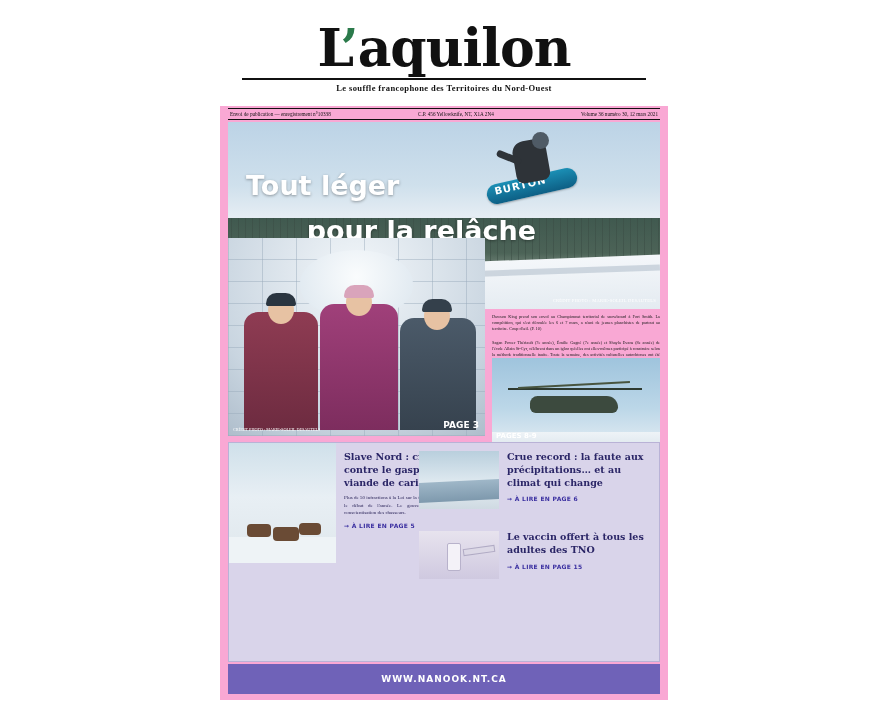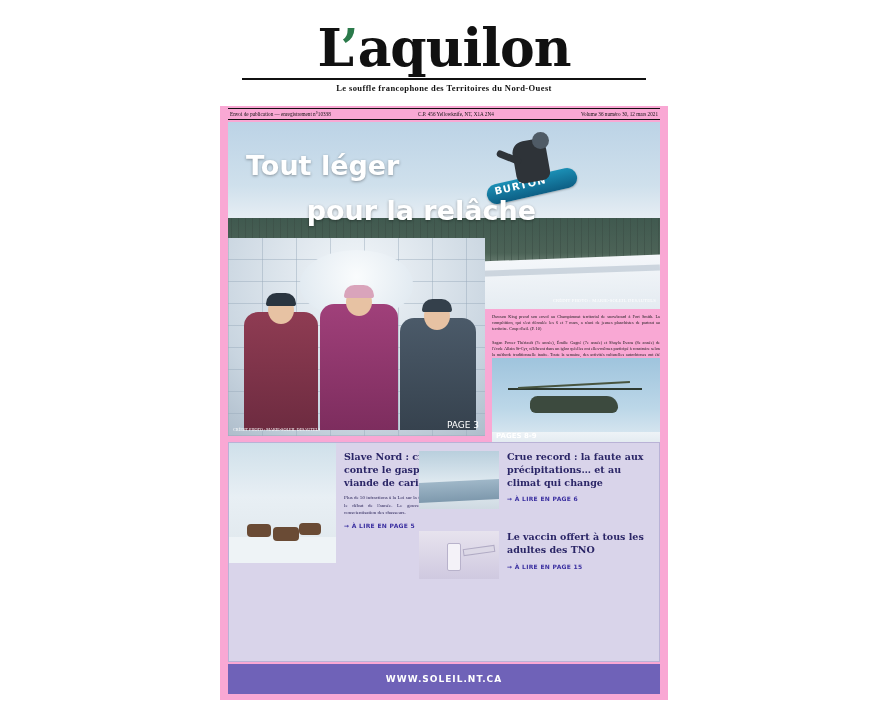--- a/index.html
+++ b/index.html
@@ -121,21 +121,21 @@
     position: absolute;
     left: 0; top: 150px;
     width: 100%;
     height: 6px;
     background: rgba(160,175,190,0.45);
     transform: rotate(-2deg);
   }
   .hero-title {
     position: absolute;
     left: 18px;
-    top: 24px;
+    top: 44px;
     width: 290px;
     color: #ffffff;
     font-family: "DejaVu Sans", sans-serif;
     font-weight: bold;
     font-size: 27px;
     line-height: 1.45;
     text-shadow: 0 1px 3px rgba(0,0,0,0.35);
   }
   .hero-title .l2 { display: block; margin-top: 6px; text-align: right; }
 
@@ -273,21 +273,21 @@
   .igloo-credit {
     position: absolute;
     left: 5px; bottom: 4px;
     font-size: 4.2px;
     color: #ffffff;
   }
   .igloo-pagetag {
     position: absolute;
     right: 6px; bottom: 6px;
     font-family: "DejaVu Sans", sans-serif;
-    font-weight: normal;
+    font-weight: bold;
     font-size: 9px;
     color: #ffffff;
   }
 
   
   .heli {
     position: absolute;
     left: 272px;
     top: 352px;
     width: 168px;
@@ -560,17 +560,17 @@
         <div class="syringe"></div>
       </div>
 
       <div class="promo-block block-c">
         <div class="promo-head">Le vaccin offert à tous les adultes des TNO</div>
         <div class="promo-link">→ À LIRE EN PAGE 15</div>
       </div>
     </div>
 
     <div class="footer">
-      <div class="footer-url">WWW.SOLEIL.NT.CA</div>
+      <div class="footer-url">WWW.NANOOK.NT.CA</div>
     </div>
 
   </div>
 </div>
 
 </body></html>

